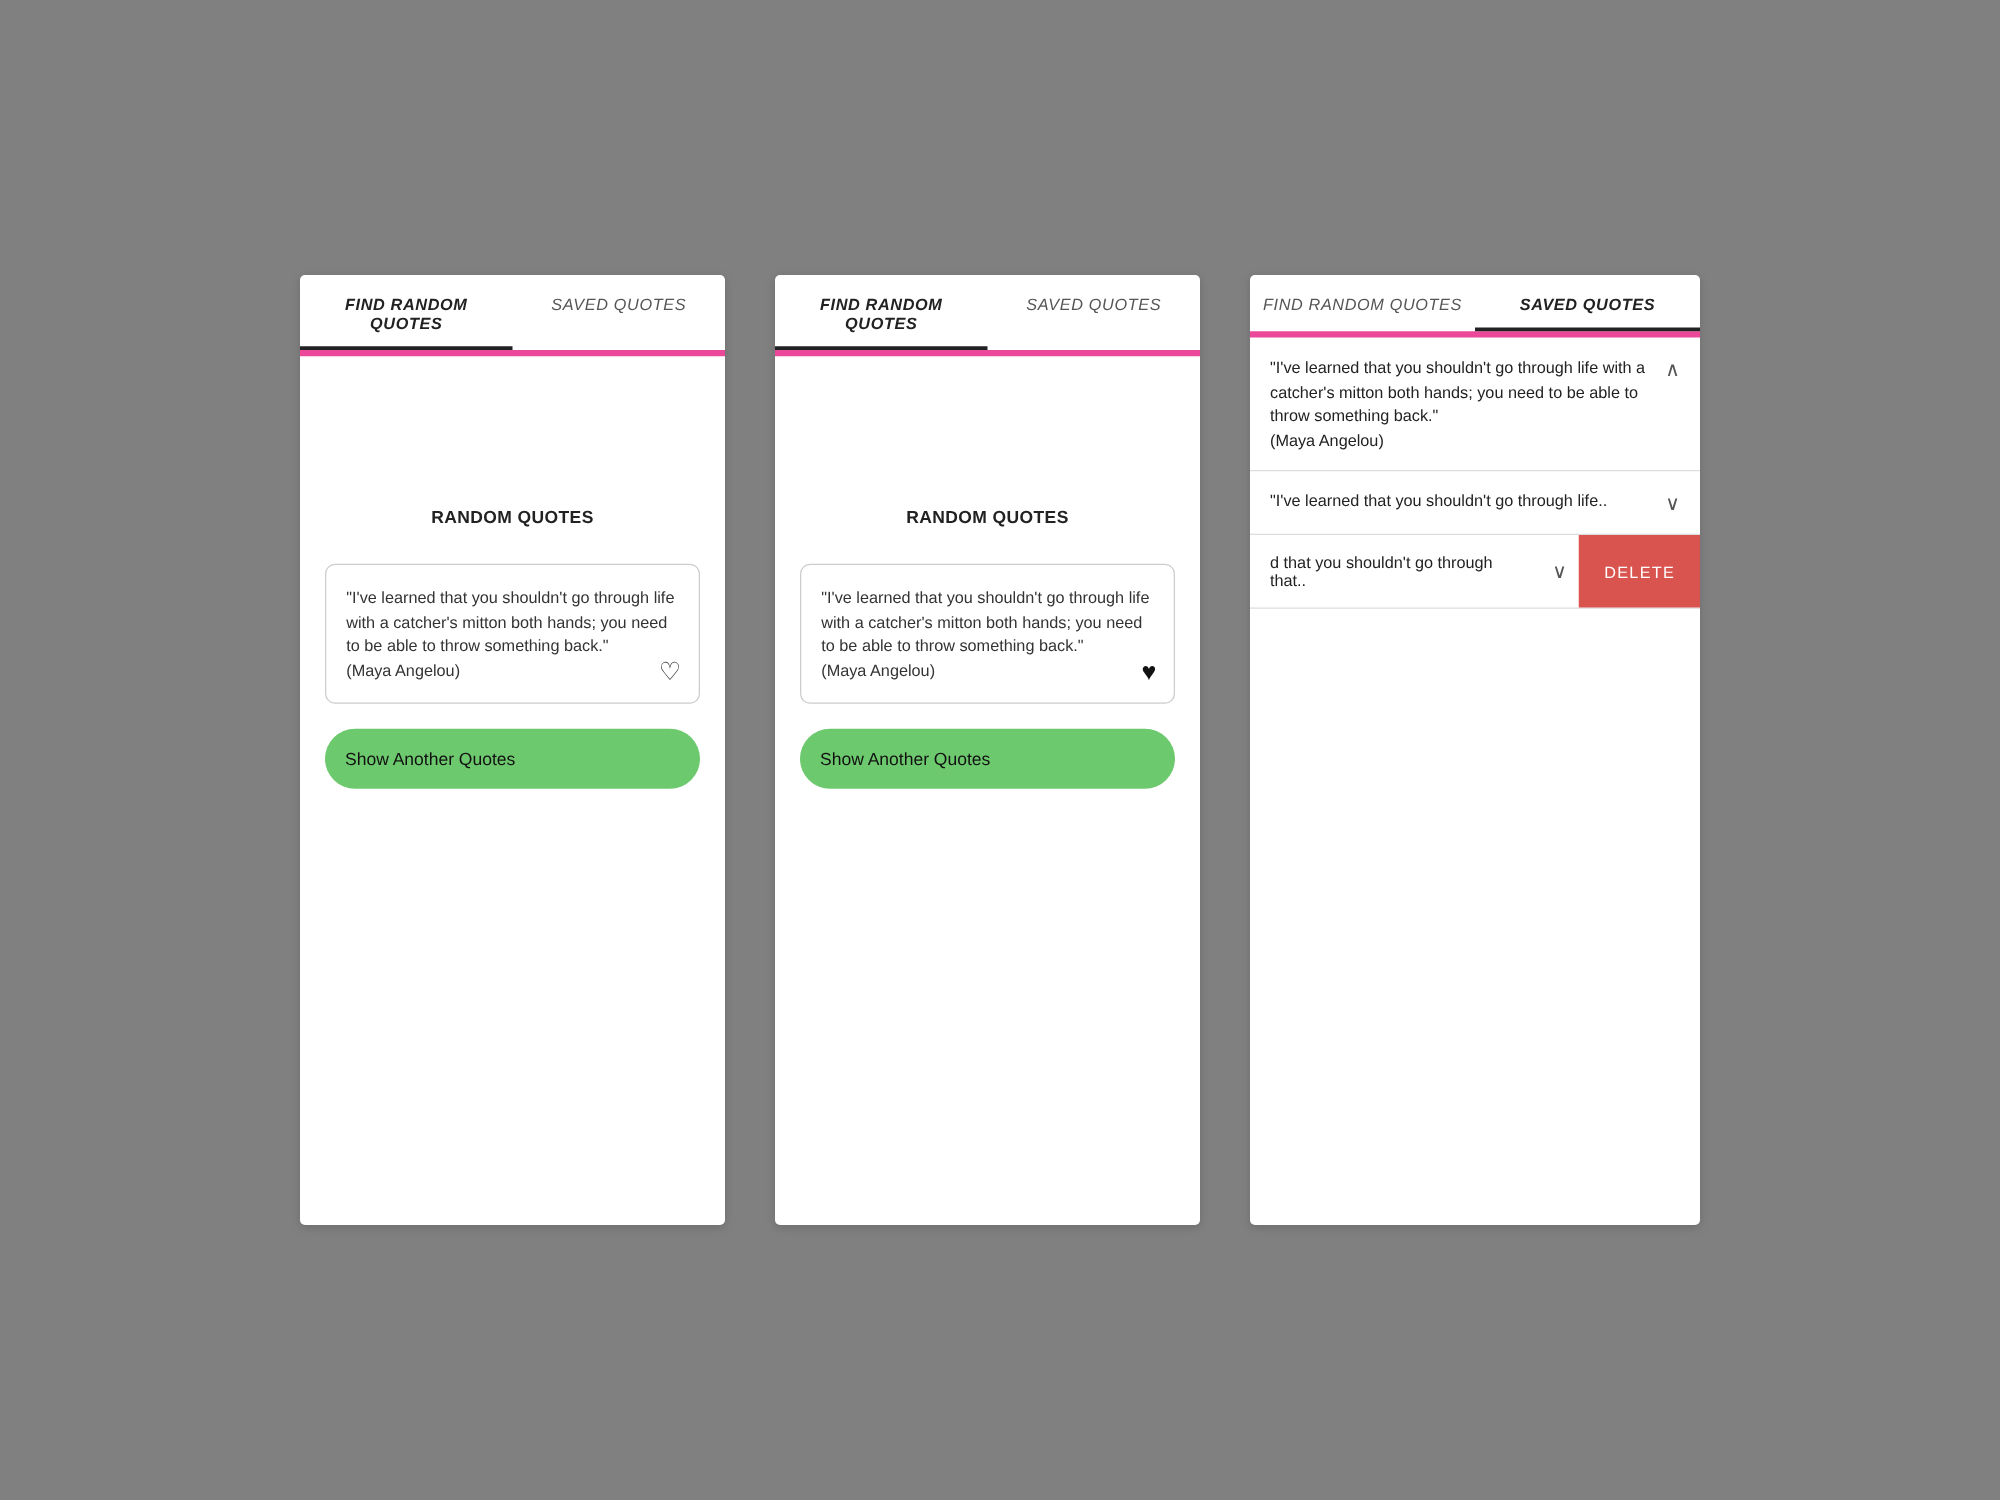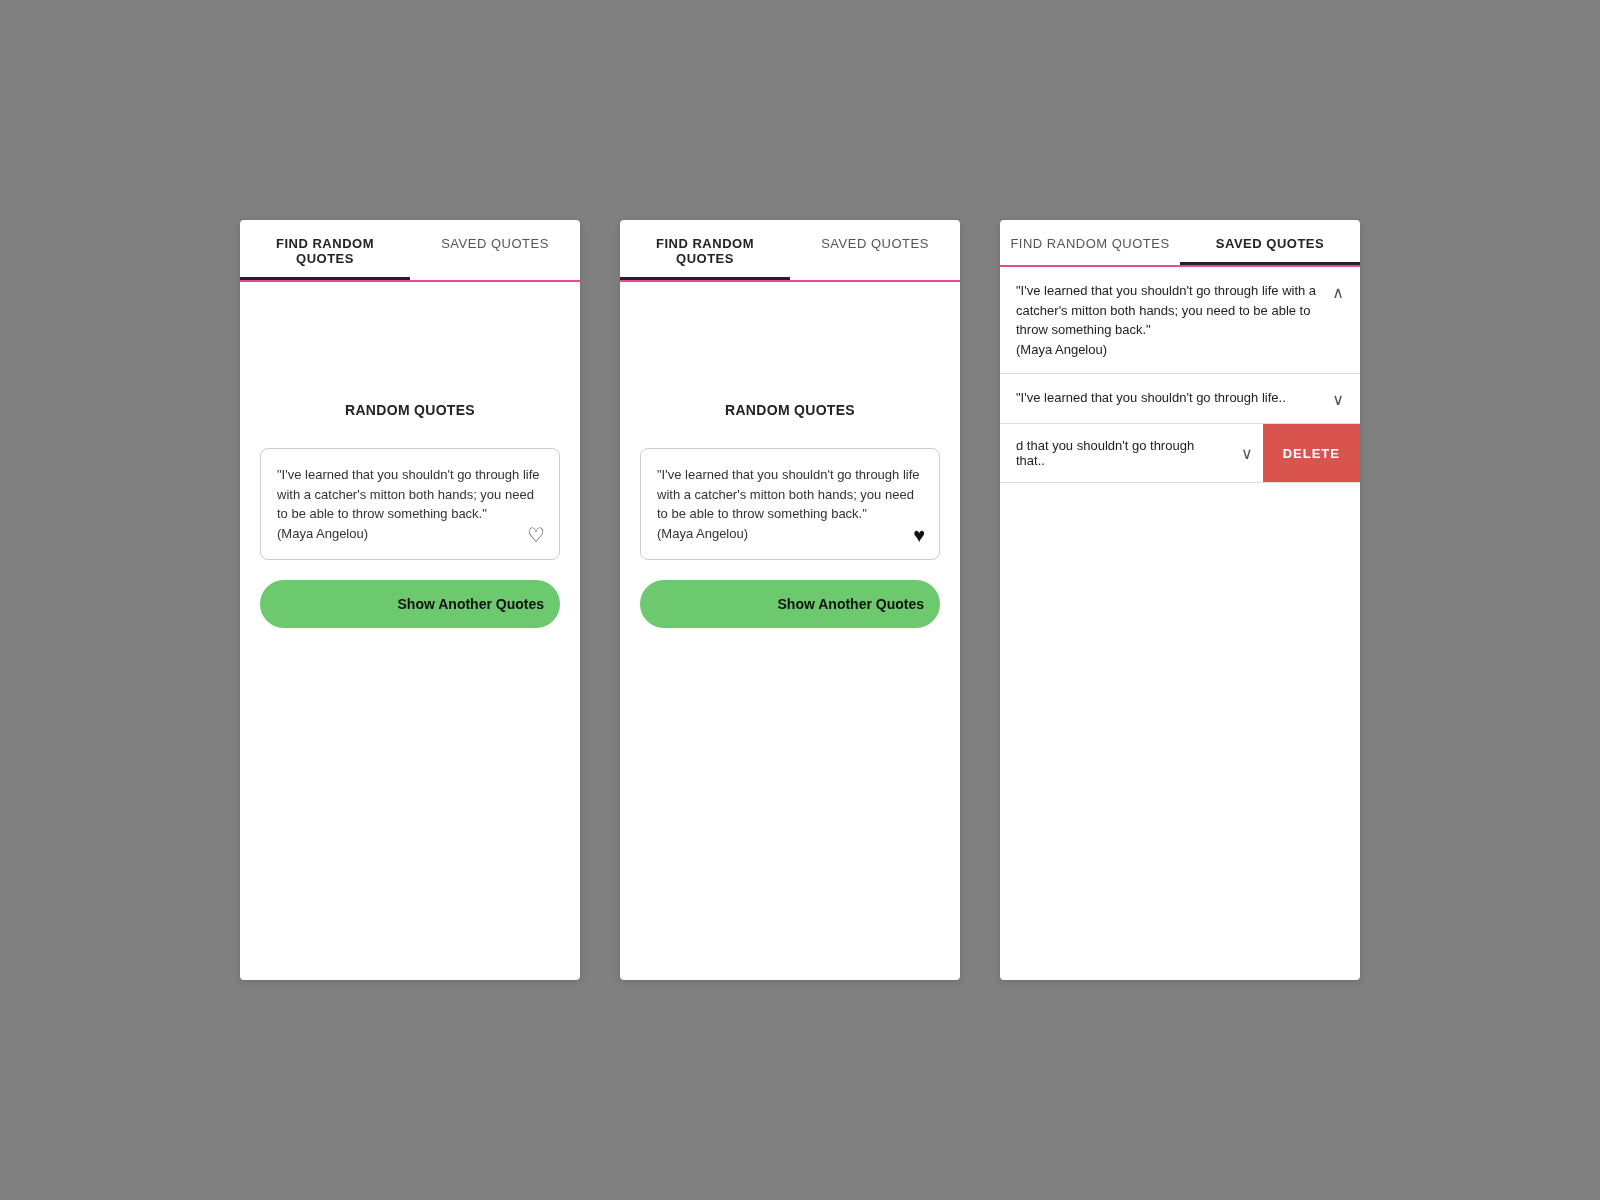--- a/index.html
+++ b/index.html
@@ -28,21 +28,22 @@
       border-radius: 4px;
       overflow: hidden;
       display: flex;
       flex-direction: column;
       box-shadow: 0 2px 8px rgba(0,0,0,0.15);
     }
 
     
     .tab-bar {
       display: flex;
-      border-bottom: 2px solid #ec4899;
+      border-bottom: 5px solid #ec4899;
+      font-style: italic;
     }
 
     .tab {
       flex: 1;
       padding: 16px 10px 14px;
       text-align: center;
       font-size: 13px;
       font-weight: 700;
       letter-spacing: 0.5px;
       color: #222;
@@ -110,24 +111,24 @@
     .heart-filled { color: #111; }
 
     
     .show-another-btn {
       background: #6dc96d;
       color: #111;
       border: none;
       border-radius: 25px;
       padding: 16px;
       font-size: 14px;
-      font-weight: 700;
+      font-weight: 400;
       width: 100%;
       cursor: pointer;
-      text-align: right;
+      text-align: left;
     }
 
     
     .saved-quotes-panel {
       background: #fff;
       width: 360px;
       min-height: 760px;
       border-radius: 4px;
       overflow: hidden;
       display: flex;
@@ -187,21 +188,21 @@
     .delete-chevron {
       font-size: 16px;
       color: #555;
       padding: 14px 10px;
     }
 
     .delete-btn {
       background: #d9534f;
       color: #fff;
       font-size: 13px;
-      font-weight: 700;
+      font-weight: 400;
       letter-spacing: 1px;
       padding: 14px 20px;
       border: none;
       cursor: pointer;
       align-self: stretch;
       display: flex;
       align-items: center;
     }
   </style>
 </head>

